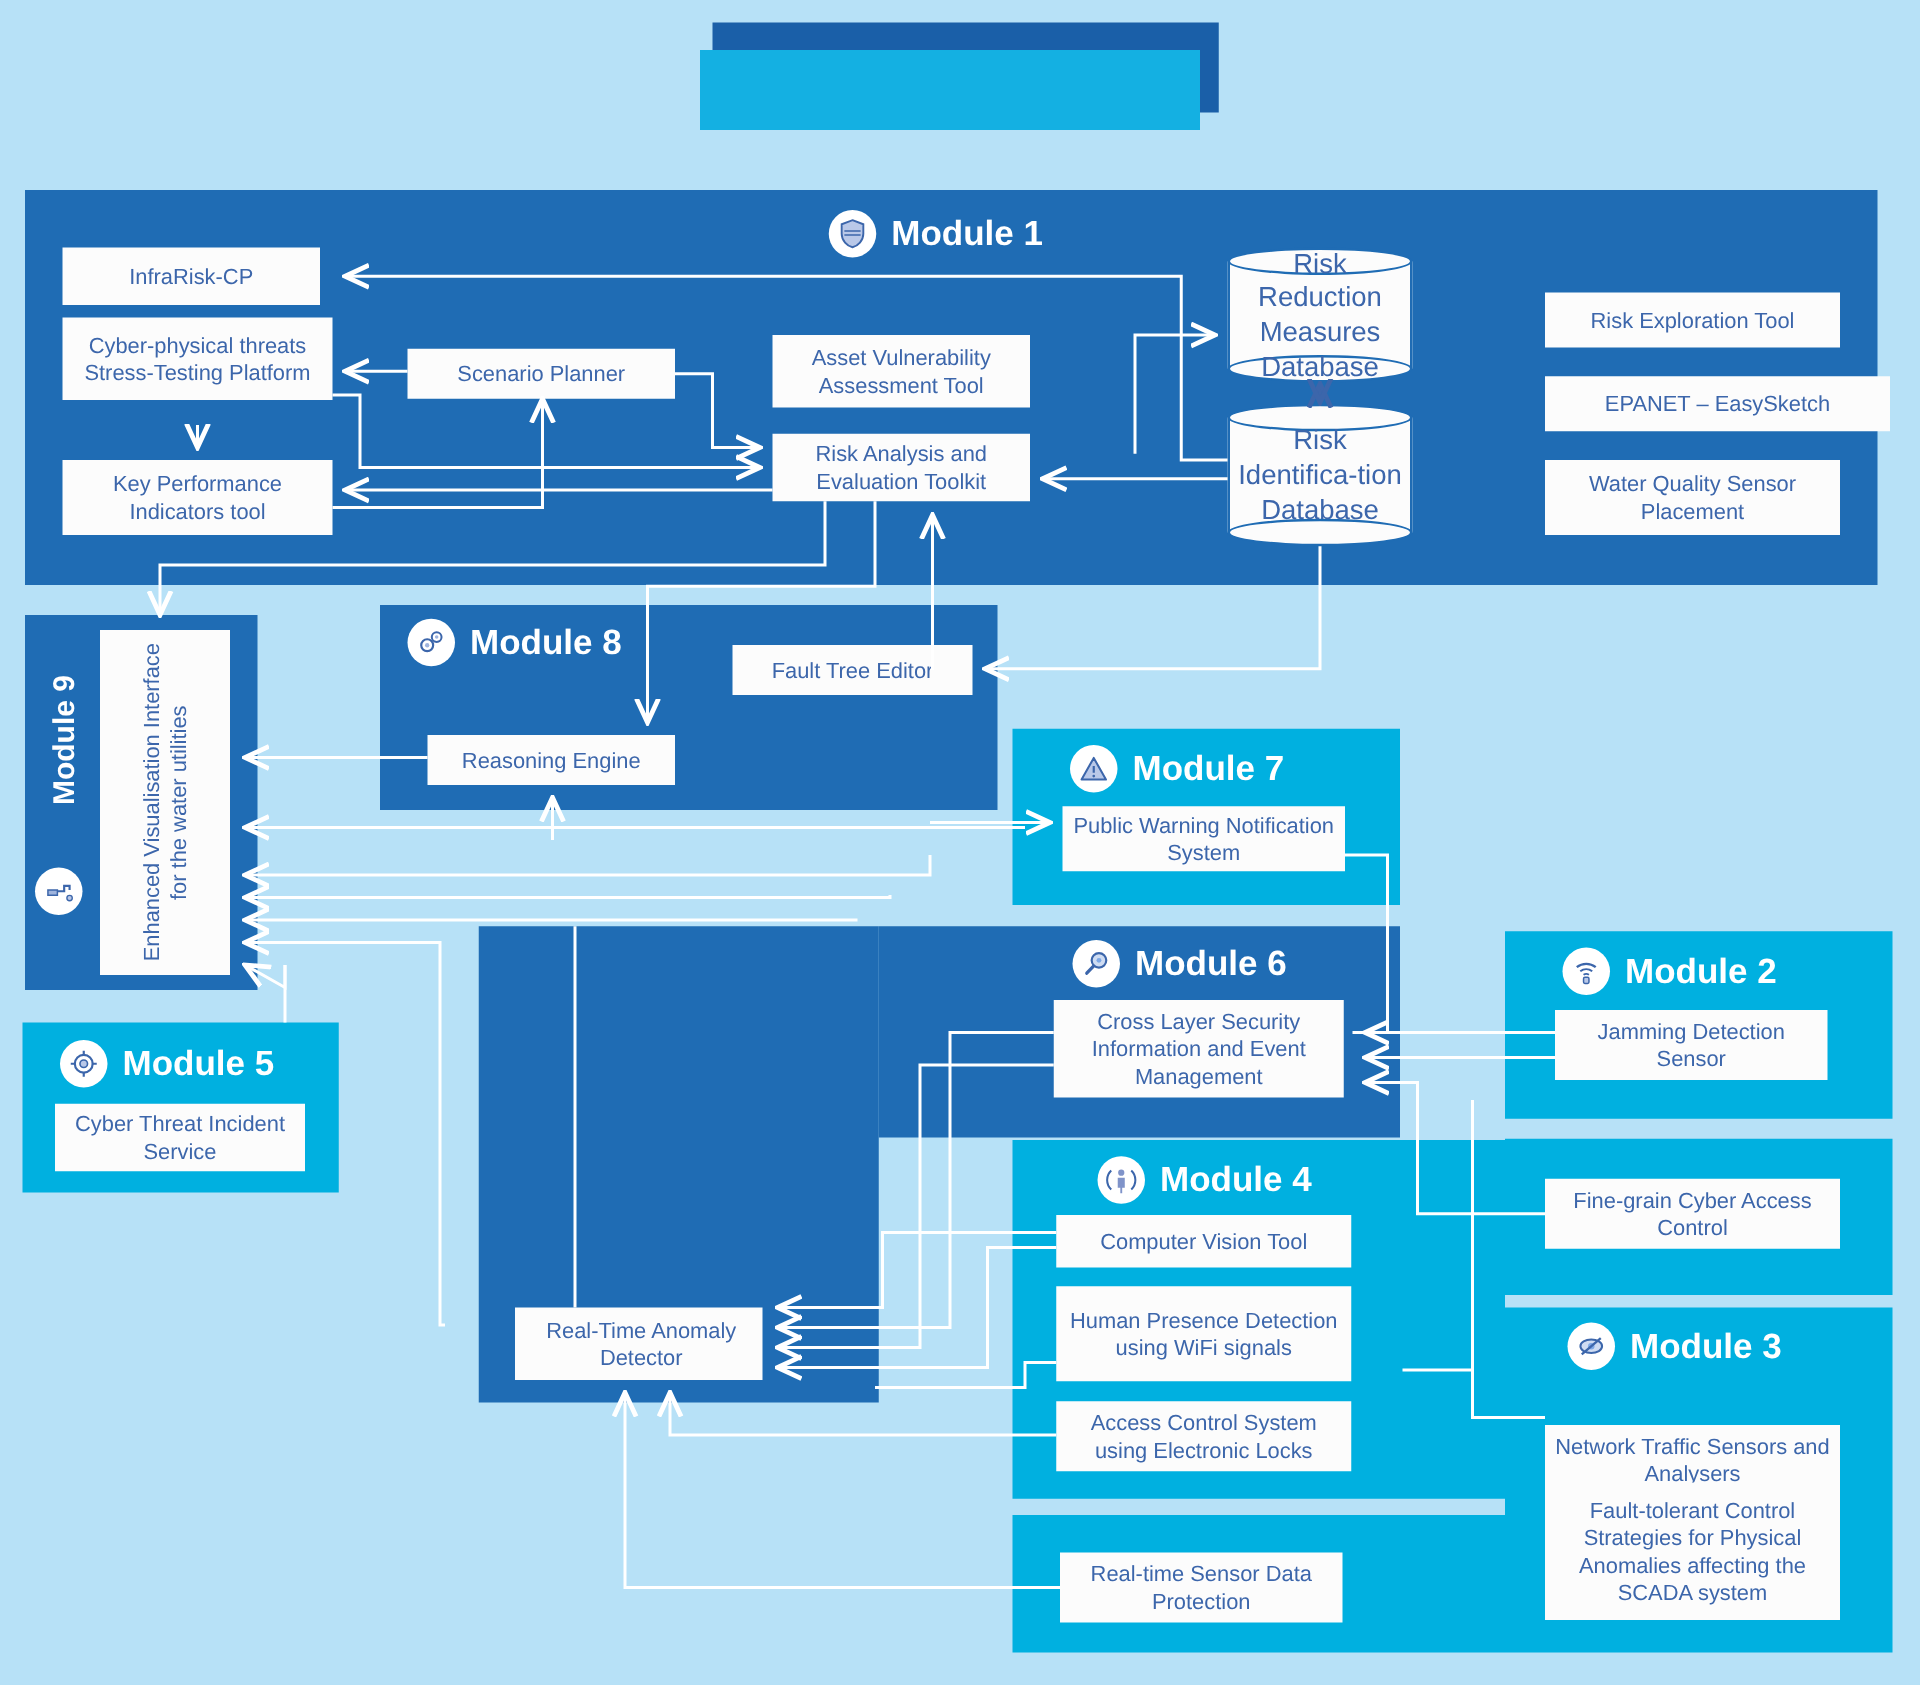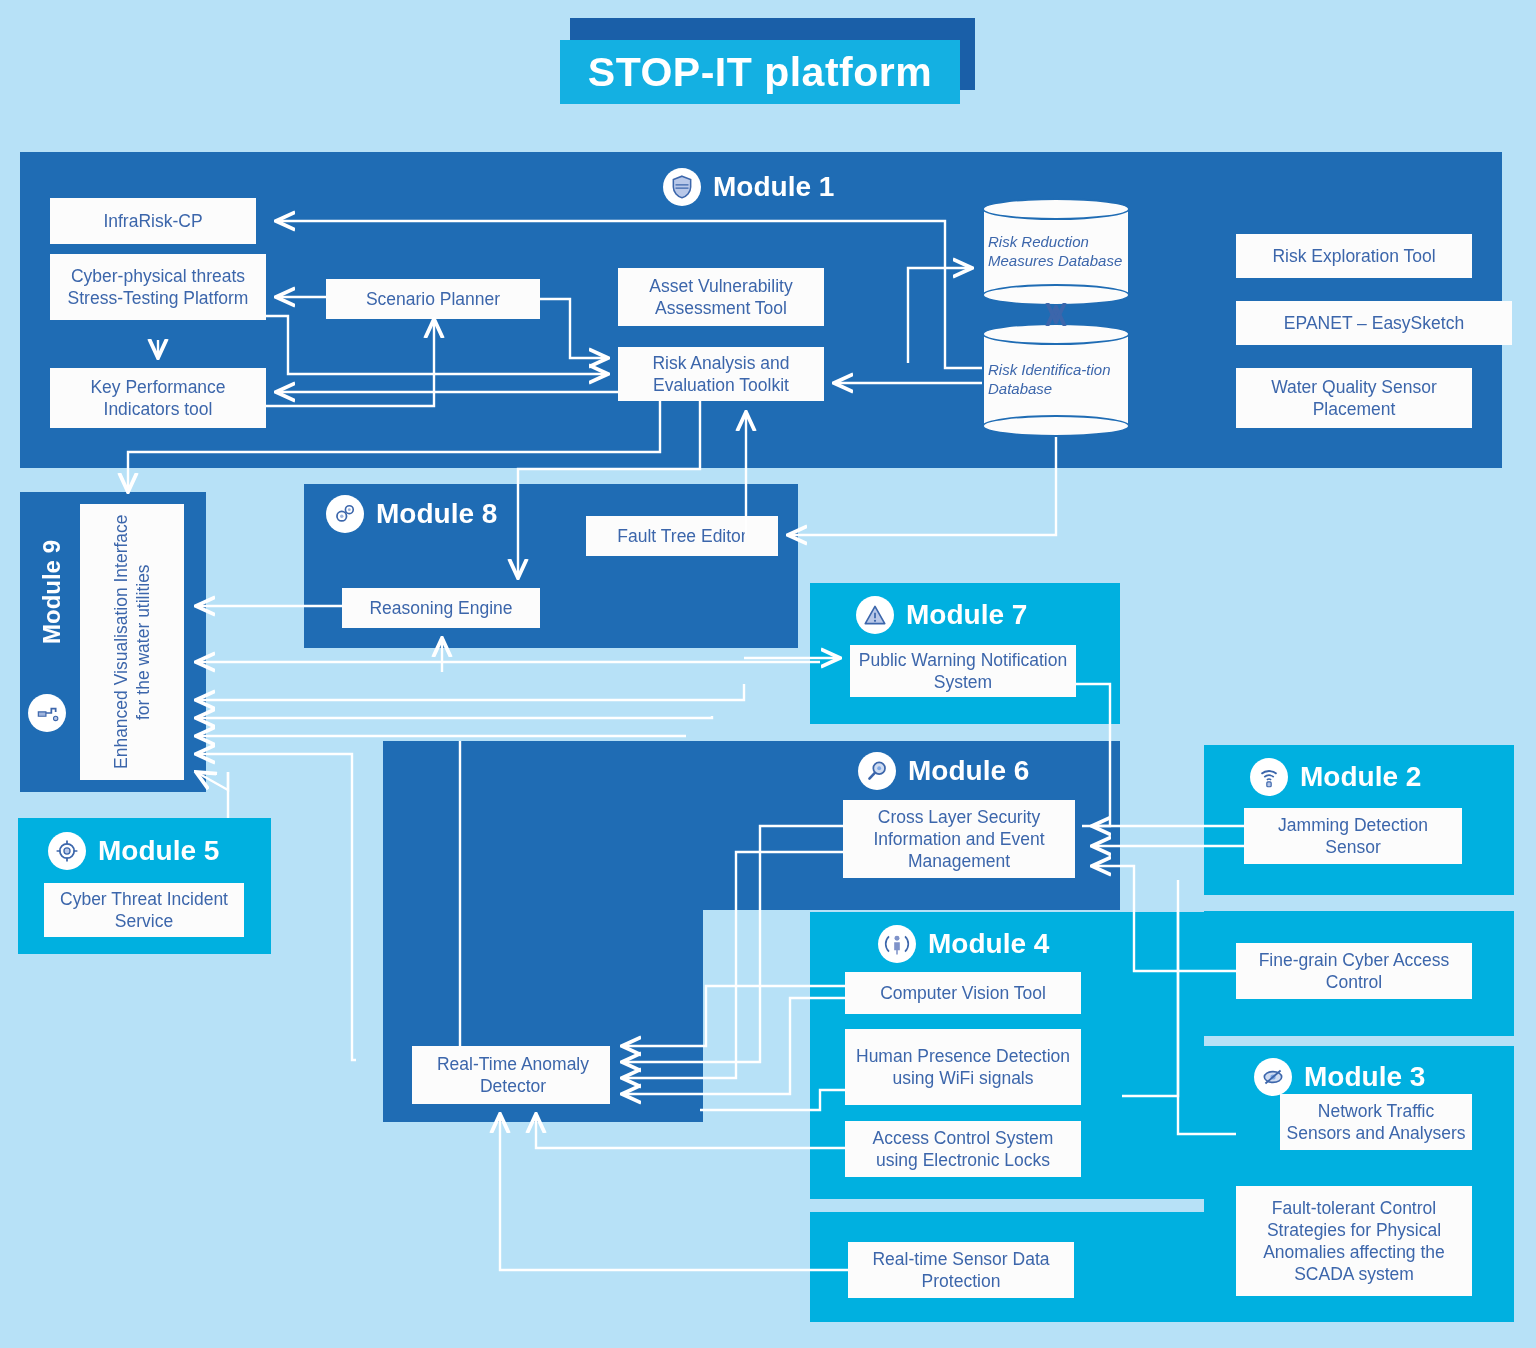--- a/index.html
+++ b/index.html
@@ -30,36 +30,35 @@
     box-sizing:border-box;padding:4px 6px;}
   
   .cyl{position:absolute;}
   .cyl .body{position:absolute;left:0;right:0;top:11px;bottom:11px;background:#fcfcfc;
     border-left:2px solid #1f6cb4;border-right:2px solid #1f6cb4;}
   .cyl .top{position:absolute;left:0;right:0;top:0;height:22px;background:#fcfcfc;
     border:2px solid #1f6cb4;border-radius:50%/50%;box-sizing:border-box;}
   .cyl .bot{position:absolute;left:0;right:0;bottom:0;height:22px;background:#fcfcfc;
     border:2px solid #1f6cb4;border-radius:50%/50%;box-sizing:border-box;}
   .cyl .lbl{position:absolute;left:0;right:0;top:0;bottom:0;display:flex;align-items:center;
-    justify-content:center;text-align:left;color:#3c66ab;font-size:15px;line-height:1.26;
-    z-index:3;padding:0 6px;box-sizing:border-box;font-style:italic;}
+    justify-content:center;text-align:center;color:#3c66ab;font-size:22px;line-height:1.26;
+    z-index:3;padding:0 6px;box-sizing:border-box;}
   
   .vlabel{position:absolute;writing-mode:vertical-rl;transform:rotate(180deg);
     color:#fff;font-size:24px;font-weight:bold;}
   .vbox-text{writing-mode:vertical-rl;transform:rotate(180deg);}
   
   #wires{position:absolute;left:0;top:0;width:1536px;height:1348px;pointer-events:none;}
 </style>
 </head>
 <body>
 
 <div id="title-wrap">
   <div id="title-shadow"></div>
   <div id="title-bar"></div>
-  <div id="title-text">STOP-IT platform</div>
 </div>
 
 <div class="panel dark" style="left:20px;top:152px;width:1482px;height:316px;"></div>
 
 <div class="mod-head" style="left:663px;top:168px;">
   <span class="mod-icon">
     <svg width="26" height="26" viewBox="0 0 24 24">
         <path d="M12 2 L20 5 V12 C20 17 16 21 12 22 C8 21 4 17 4 12 V5 Z" fill="#b9c8e8" stroke="#3c66ab" stroke-width="1.4"></path>
         <path d="M6 10 h12 M6 13 h12" stroke="#3c66ab" stroke-width="1.1" fill="none"></path>
       </svg>
@@ -168,21 +167,21 @@
 <div class="mod-head" style="left:1254px;top:1058px;">
   <span class="mod-icon">
     <svg width="26" height="26" viewBox="0 0 24 24">
         <ellipse cx="12" cy="12" rx="8" ry="5" fill="#cfdcf2" stroke="#3c66ab" stroke-width="1.5"></ellipse>
         <circle cx="12" cy="12" r="2.4" fill="#7fa9e6"></circle>
         <path d="M5 18 L19 6" stroke="#3c66ab" stroke-width="1.7"></path>
       </svg>
   </span>
   <span>Module 3</span>
 </div>
-<div class="wbox" style="left:1236px;top:1094px;width:192px;height:56px;margin-left:44px;">Network Traffic Sensors and Analysers</div>
+<div class="wbox" style="left:1236px;top:1140px;width:236px;height:56px;">Network Traffic Sensors and Analysers</div>
 <div class="wbox" style="left:1236px;top:1186px;width:236px;height:110px;">Fault-tolerant Control Strategies for Physical Anomalies affecting the SCADA system</div>
 
 <div class="panel cyan" style="left:18px;top:818px;width:253px;height:136px;"></div>
 <div class="mod-head" style="left:48px;top:832px;">
   <span class="mod-icon">
     <svg width="26" height="26" viewBox="0 0 24 24">
         <circle cx="12" cy="12" r="6.6" fill="none" stroke="#3c66ab" stroke-width="1.6"></circle>
         <circle cx="12" cy="12" r="2.8" fill="#b9c8e8" stroke="#3c66ab" stroke-width="1.2"></circle>
         <path d="M12 2.4 v3.6 M12 18 v3.6 M2.4 12 h3.6 M18 12 h3.6" stroke="#3c66ab" stroke-width="1.6"></path>
       </svg>

